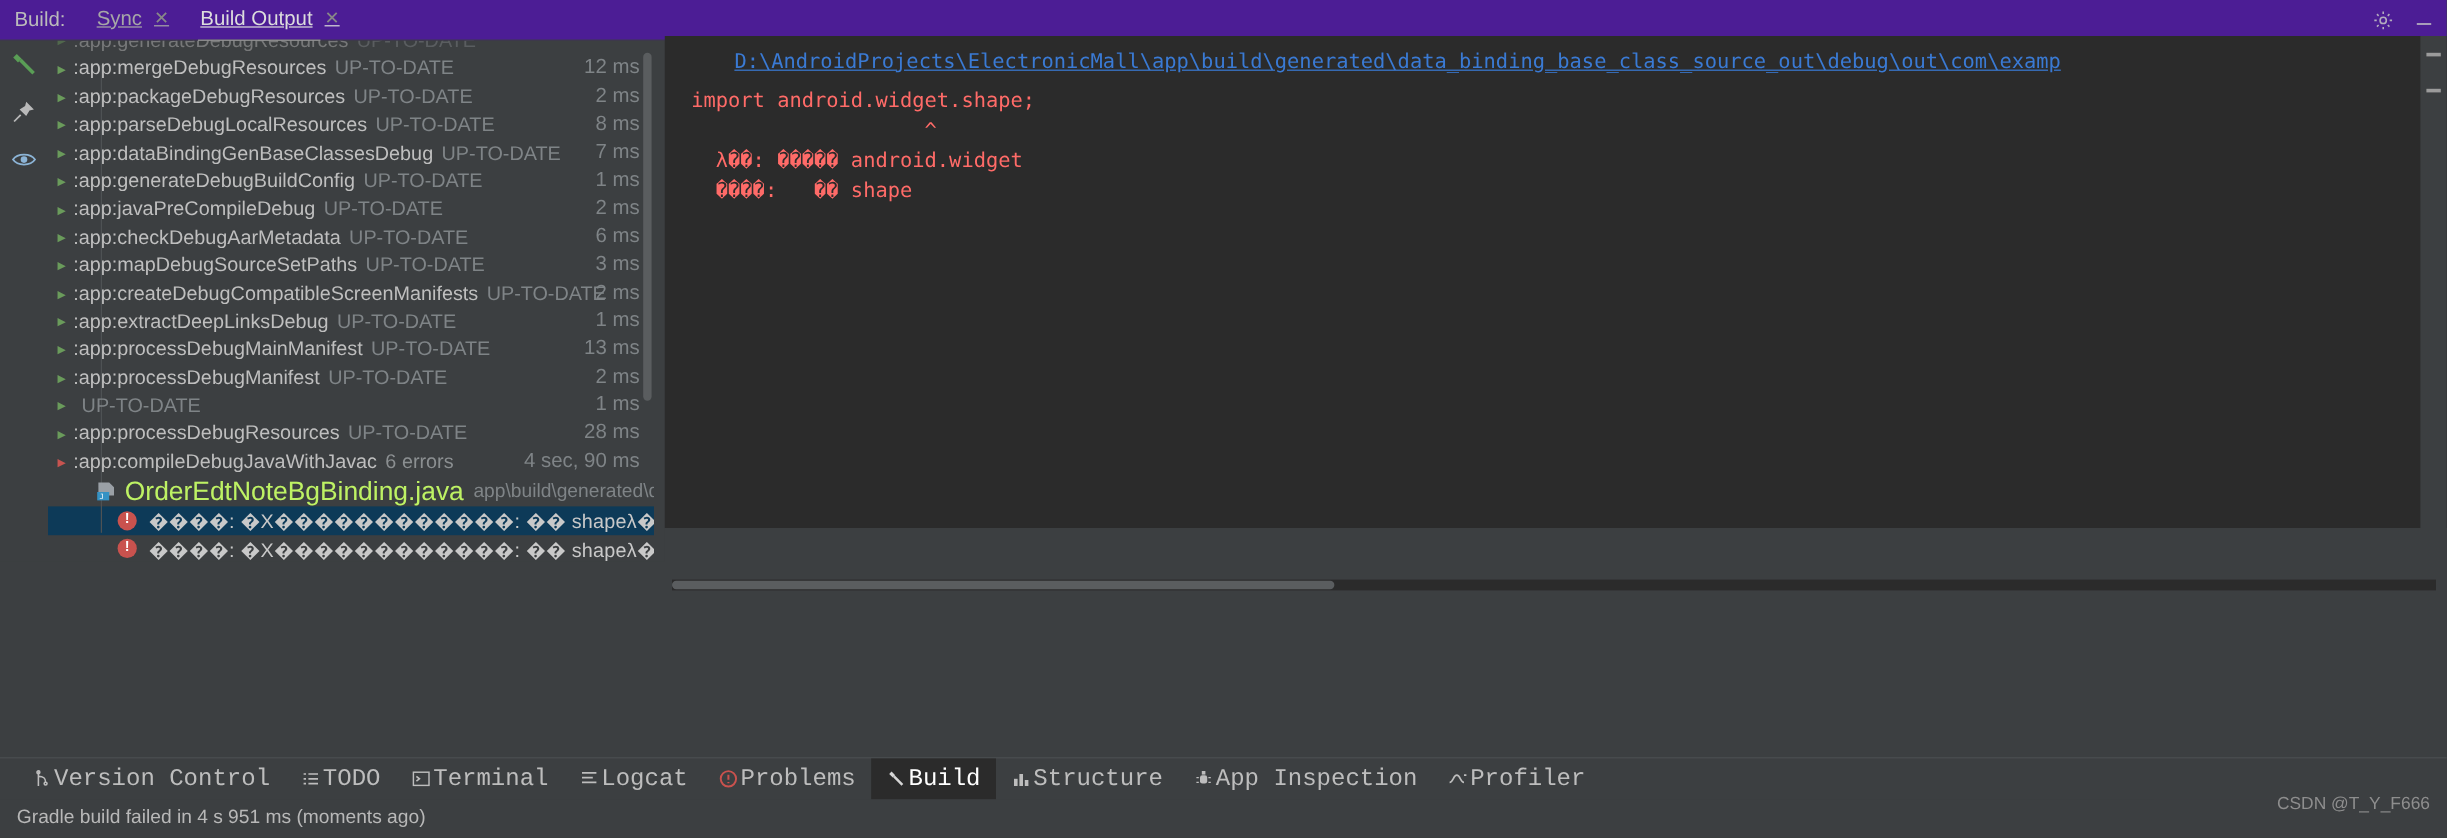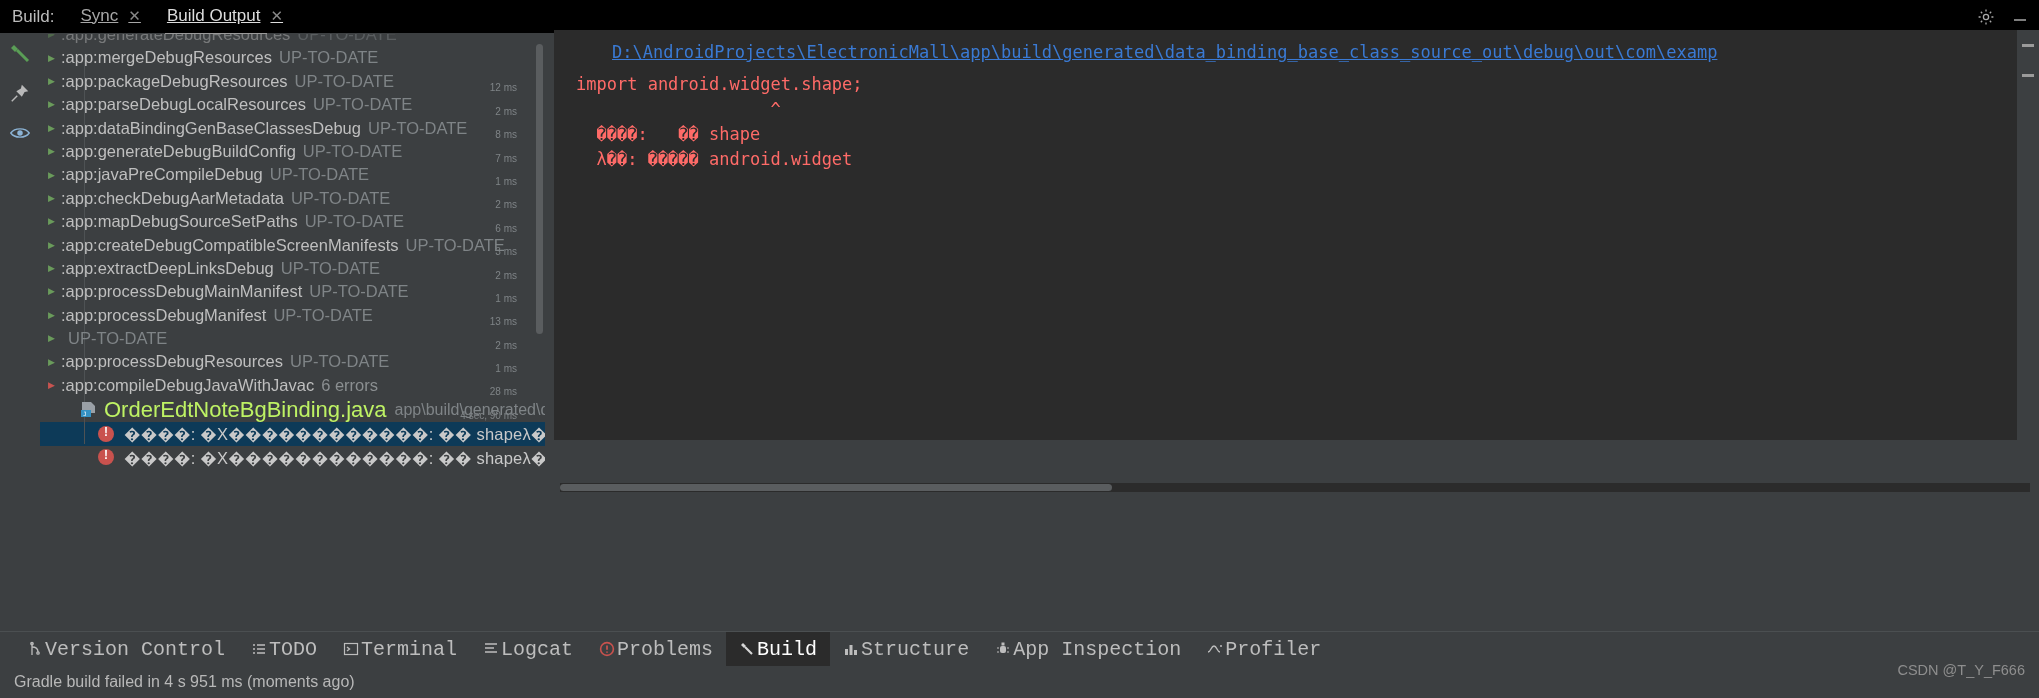--- a/index.html
+++ b/index.html
@@ -15,21 +15,21 @@
     position: relative;
     width: 2039px; height: 698px;
     background: #3c3f41;
     color: #bbbbbb;
   }
 
   
   .header {
     position: absolute; top: 0; left: 0;
     width: 2039px; height: 34px;
-    background: #000000;
+    background: #4c1d95;
     display: flex; align-items: center;
     padding-left: 12px;
     border-bottom: 1px solid #3c3f41;
   }
   .header-label {
     font-size: 17px; color: #bbbbbb; margin-right: 24px;
   }
   .tab {
     display: flex; align-items: center;
     font-size: 17px; color: #a7a7a7;
@@ -84,22 +84,22 @@
   .tstatus { color: #7f8487; margin-left: 7px; }
   .tstatus.errors { color: #8b8f91; }
   .partial { opacity: .45; }
   .guide {
     position: absolute; left: 44px; top: 20px;
     width: 1px; height: 390px; background: #4e5254;
   }
 
   
   .timecol {
-    position: absolute; right: 28px; top: 0;
-    color: #7f8487; font-size: 10px; margin-top: 36px;
+    position: absolute; right: 12px; top: 0;
+    color: #7f8487; font-size: 17px;
   }
   .rowwrap { position: relative; height: 23.4px; }
 
   
   .filerow {
     height: 25px; display: flex; align-items: center;
     padding-left: 40px; white-space: nowrap;
   }
   .javaicon {
     width: 17px; height: 17px; position: relative; margin-right: 7px;
@@ -432,22 +432,22 @@
 
     <div class="tree-vscroll"></div>
   </div>
 
   <div class="splitter"></div>
 
   <div class="console">
     <span class="c-link">D:\AndroidProjects\ElectronicMall\app\build\generated\data_binding_base_class_source_out\debug\out\com\examp</span>
     <span class="c-err">import android.widget.shape;</span>
     <span class="c-err">                   ^</span>
+    <span class="c-err">  λ��: ����� android.widget</span>
     <span class="c-err">  ����:   �� shape</span>
-    <span class="c-err">  λ��: ����� android.widget</span>
   </div>
 
   <div class="console-gutter">
     <div class="gutter-mark" style="top:14px;"></div>
     <div class="gutter-mark" style="top:44px;"></div>
   </div>
 
   <div class="c-hscroll">
     <div class="c-hscroll-thumb"></div>
   </div>

